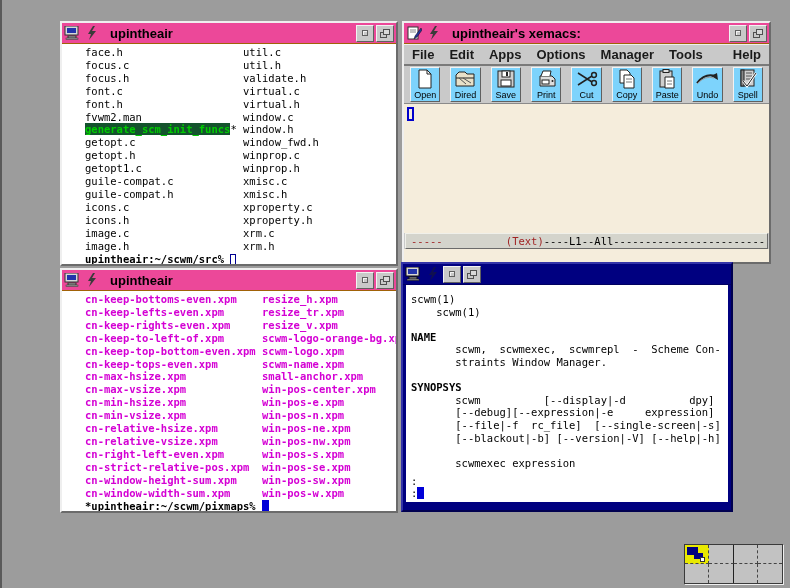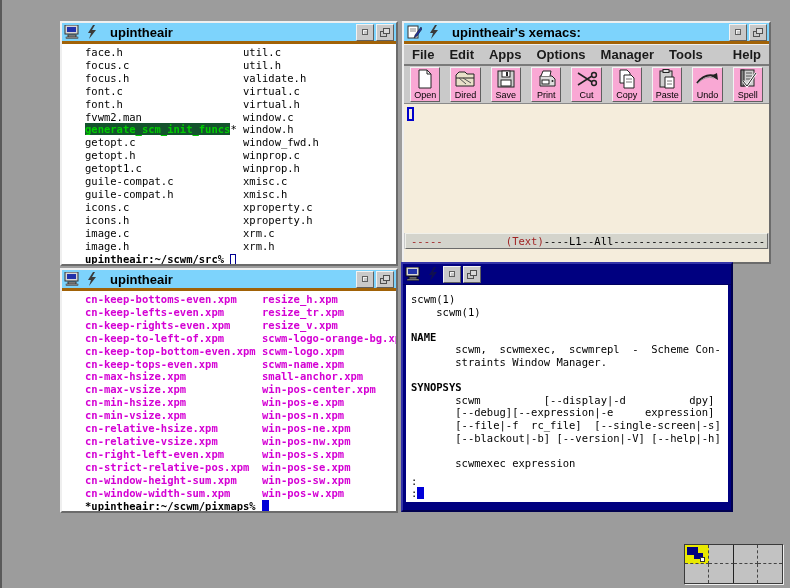--- a/index.html
+++ b/index.html
@@ -6,22 +6,22 @@
   html,body { width:790px; height:588px; overflow:hidden; }
   body { font-family:"Liberation Sans", sans-serif; background:#9c9c9c; position:relative; }
   .desktop { position:absolute; left:0; top:0; width:790px; height:588px; background:#9c9c9c; }
   .screen-edge { position:absolute; left:0; top:0; width:2px; height:588px; background:#5a5a5a; }
 
   
   .win { position:absolute; background:#c9c9c9;
          border-top:2px solid #efefef; border-left:2px solid #efefef;
          border-right:2px solid #6b6b6b; border-bottom:2px solid #6b6b6b;
          display:flex; flex-direction:column; }
-  .titlebar { height:21px; background:#7dd3fc; display:flex; align-items:center;
-              border-bottom:3px solid #a16207; flex:0 0 21px; }
+  .titlebar { height:21px; background:#ec4899; display:flex; align-items:center;
+              border-bottom:1px solid #a16207; flex:0 0 21px; }
   .titlebar.active { background:#000080; border-bottom:1px solid #000060; }
   .tb-mini { width:20px; height:19px; display:flex; align-items:center; justify-content:center; }
   .tb-title { font-size:13px; font-weight:bold; color:#000; margin-left:8px; flex:1;
               white-space:nowrap; overflow:hidden; }
   .titlebar.active .tb-title { color:#fff; }
   .tb-btn { width:18px; height:17px; margin-right:2px; background:#c9c9c9;
             border-top:1px solid #f2f2f2; border-left:1px solid #f2f2f2;
             border-right:1px solid #606060; border-bottom:1px solid #606060;
             display:flex; align-items:center; justify-content:center; }
   .tb-btn .sq { width:6px; height:6px; border:1px solid #606060; background:#c9c9c9;
@@ -46,21 +46,21 @@
                   background:#0000d8; vertical-align:-2px; }
 
   
   .menubar { height:22px; background:#c9c9c9; display:flex; align-items:center;
              padding:0 8px; border-top:1px solid #efefef; border-bottom:2px solid #7a7a7a;
              flex:0 0 22px; }
   .menu-item { font-size:13px; font-weight:bold; color:#1a1a1a; margin-right:15px; }
   .menu-item.right { margin-right:0; margin-left:auto; }
   .toolbar { height:38px; background:#c9c9c9; display:flex; align-items:stretch;
              border-bottom:1px solid #8a8a8a; flex:0 0 38px; padding:1px; }
-  .tool-btn { flex:1; margin:0 5px; background:#f9a8d4; display:flex; flex-direction:column;
+  .tool-btn { flex:1; margin:0 5px; background:#7dd3fc; display:flex; flex-direction:column;
               align-items:center; justify-content:flex-end; padding-bottom:1px;
               border-top:1px solid #f2f2f2; border-left:1px solid #f2f2f2;
               border-right:1px solid #606060; border-bottom:1px solid #606060; }
   .tool-icon { height:22px; display:flex; align-items:center; justify-content:center; }
   .tool-label { font-size:9px; color:#000; line-height:10px; }
   .xemacs-text { background:#f5eddc; flex:1; position:relative; }
   .xemacs-cursor { position:absolute; left:3px; top:3px; width:7px; height:14px;
                    border:2px solid #0000cc; }
   .modeline { height:16px; background:#d4d4cc; margin:0 1px;
               border-top:1px solid #f0f0ea; border-left:1px solid #f0f0ea;

